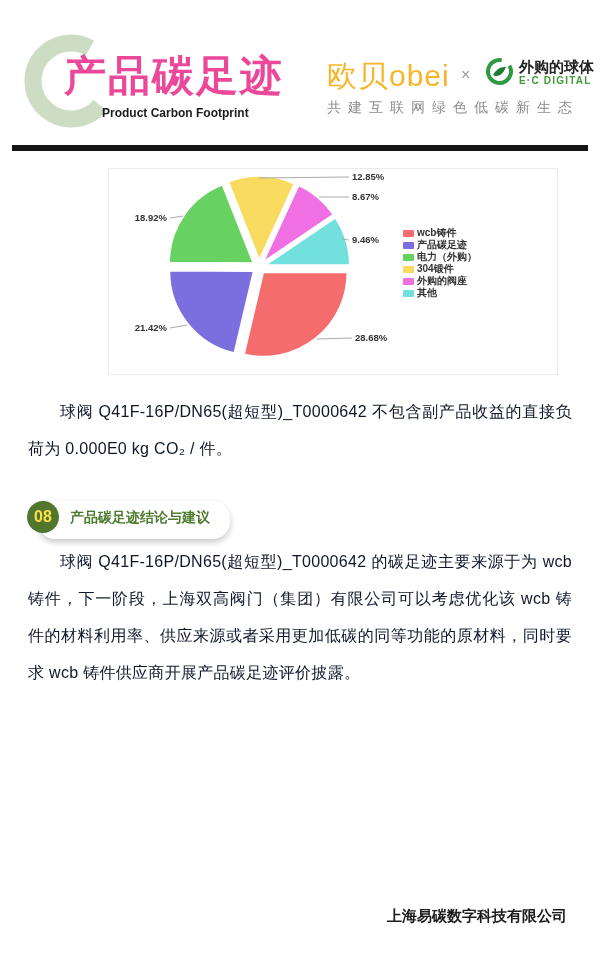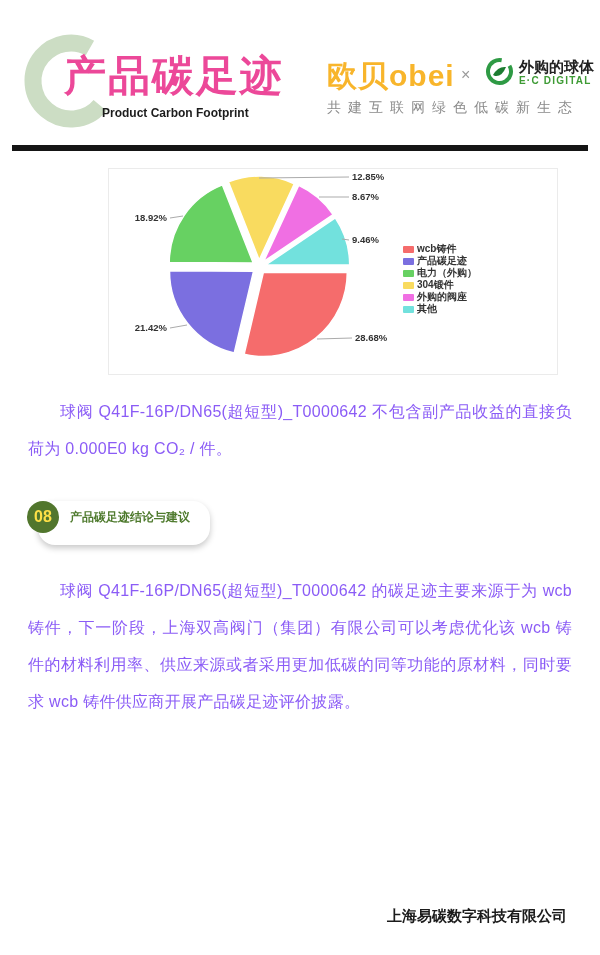--- a/index.html
+++ b/index.html
@@ -4,44 +4,44 @@
 <style>
   html,body{margin:0;padding:0;background:#ffffff;}
   .page{
     position:relative;width:600px;height:955px;background:#ffffff;overflow:hidden;
     font-family:"Liberation Sans","DejaVu Sans",sans-serif;color:#222;
   }
   
   .c-ring{position:absolute;left:20px;top:24px;}
   .title-cn{position:absolute;left:64px;top:48px;font-size:42px;font-weight:bold;color:#ec4899;letter-spacing:2px;white-space:nowrap;}
   .title-en{position:absolute;left:102px;top:106px;font-size:12px;font-weight:bold;color:#1c1c1c;white-space:nowrap;}
-  .obei{position:absolute;left:327px;top:56px;font-size:30px;font-weight:bold;color:#F8B52B;white-space:nowrap;letter-spacing:1px;}
+  .obei{position:absolute;left:327px;top:56px;font-size:30px;font-weight:normal;color:#F8B52B;white-space:nowrap;letter-spacing:1px;}
   .partner-x{position:absolute;left:461px;top:66px;font-size:16px;color:#9a9a9a;}
   .ec-logo{position:absolute;left:485px;top:57px;}
   .ec-name{position:absolute;left:519px;top:58px;font-size:15px;font-weight:bold;color:#222;white-space:nowrap;}
   .ec-sub{position:absolute;left:519px;top:75px;font-size:10px;font-weight:bold;color:#3E9B35;letter-spacing:1.2px;white-space:nowrap;}
   .tagline{position:absolute;left:327px;top:99px;font-size:14px;color:#8a8a8a;letter-spacing:7px;white-space:nowrap;}
   .divider{position:absolute;left:12px;top:145px;width:576px;height:6px;background:#151515;}
   
   .chart-panel{position:absolute;left:108px;top:168px;width:448px;height:205px;background:#fff;border:1px solid #ebebeb;}
   .pie-svg{position:absolute;left:0;top:0;}
   .pie-label{font-size:9.5px;font-weight:bold;fill:#333;font-family:"Liberation Sans","DejaVu Sans",sans-serif;}
-  .legend{position:absolute;left:294px;top:59px;display:flex;flex-direction:column;gap:2px;margin-top:16px;}
+  .legend{position:absolute;left:294px;top:59px;display:flex;flex-direction:column;gap:2px;}
   .legend-row{display:flex;align-items:center;height:10px;}
   .legend-swatch{display:inline-block;width:11px;height:7px;margin-right:3px;border-radius:1px;}
   .legend-label{font-size:10px;font-weight:bold;color:#333;white-space:nowrap;}
   
   .caption{position:absolute;left:0;right:14px;top:373px;text-align:center;font-size:15px;font-weight:600;color:#1d1d1d;}
-  .para{position:absolute;left:28px;width:544px;font-size:16px;line-height:37px;text-align:justify;text-indent:2em;color:#8b5cf6;letter-spacing:0.3px;}
+  .para{position:absolute;left:28px;width:544px;font-size:16px;line-height:37px;text-align:justify;text-indent:2em;color:#0f172a;letter-spacing:0.3px;}
   .para1{top:393px;}
-  .para2{top:572px;}
+  .para2{top:543px;}
   
-  .badge-pill{position:absolute;left:38px;top:501px;height:32px;line-height:32px;padding:0 20px 12px 32px;
+  .badge-pill{position:absolute;left:38px;top:501px;height:32px;line-height:32px;padding:0 20px 6px 32px;
     background:#ffffff;border-radius:17px;box-shadow:0 3px 6px rgba(0,0,0,0.22);
-    font-size:12px;font-weight:bold;color:#4E7A2D;white-space:nowrap;}
+    font-size:14px;font-weight:bold;color:#4E7A2D;white-space:nowrap;}
   .badge-num{position:absolute;left:27px;top:501px;width:32px;height:32px;border-radius:50%;
     background:#51762D;color:#fde047;font-size:16px;font-weight:bold;text-align:center;line-height:32px;}
   
   .footer{position:absolute;right:33px;top:907px;font-size:15px;font-weight:600;color:#1b1b1b;white-space:nowrap;}
 </style>
 </head>
 <body>
 
 <div class="page">
 

